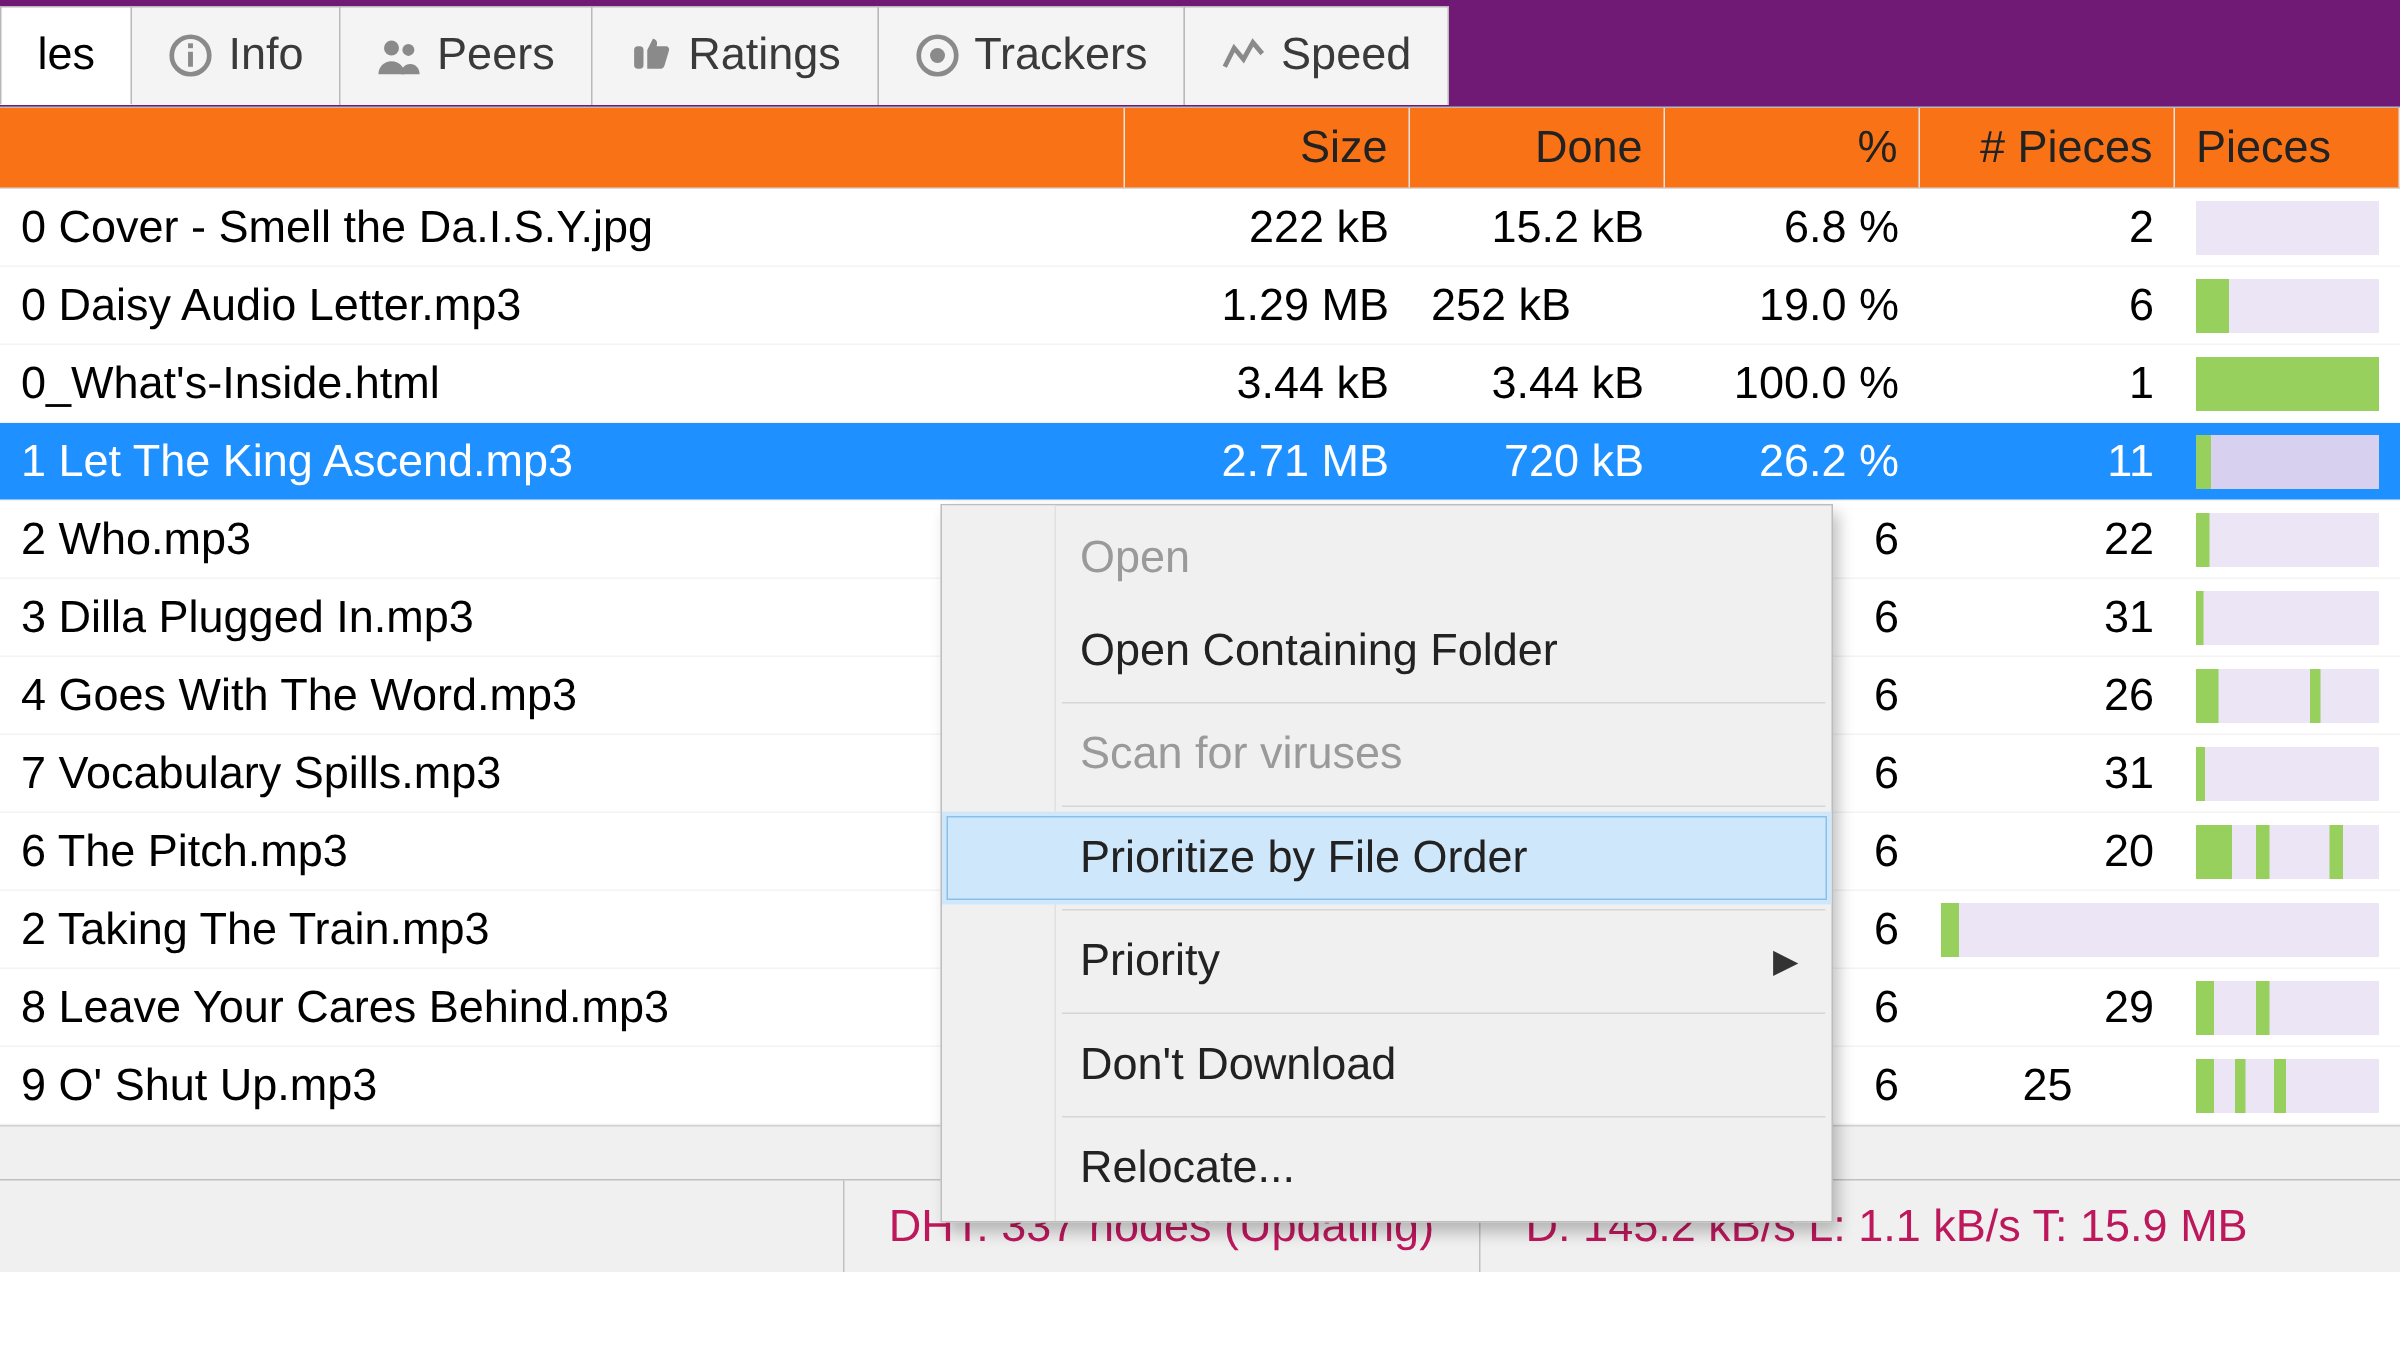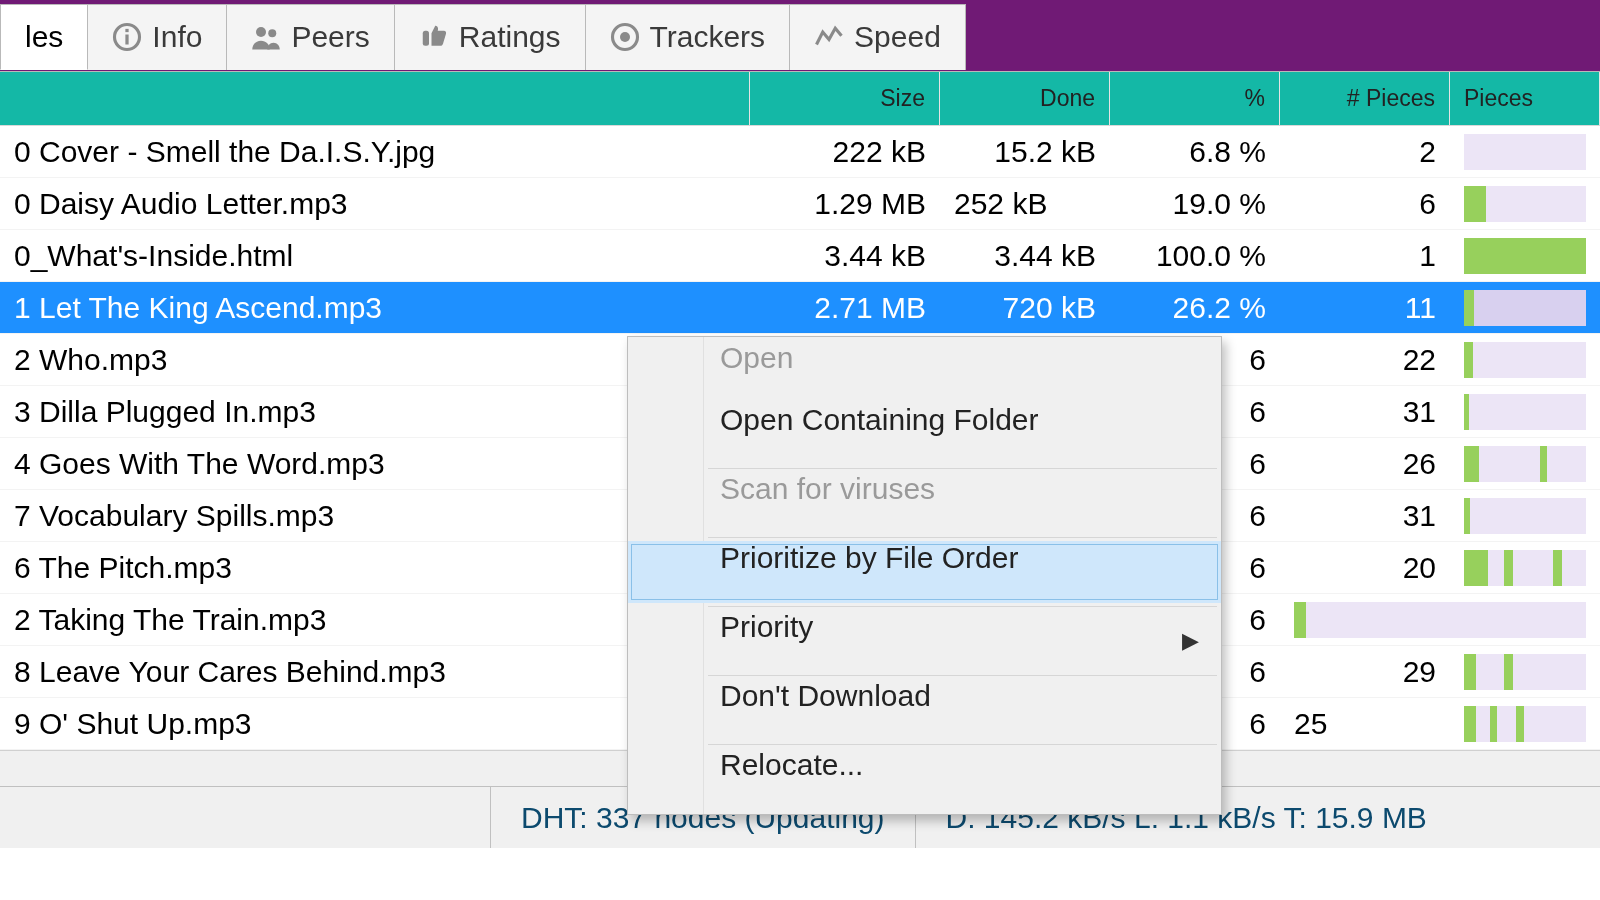--- a/index.html
+++ b/index.html
@@ -6,21 +6,21 @@
   html, body { width: 1600px; height: 900px; overflow: hidden; font-family: "Segoe UI", Tahoma, sans-serif; background: #ffffff; color: #000; font-size: 30px; }
   
   
   .tabstrip { display: flex; align-items: center; height: 72px; background: #701a75; border-bottom: 1px solid #b9b9b9; }
   .tab { display: flex; align-items: center; gap: 10px; padding: 0 24px; height: 66px; background: #f4f4f4; border: 1px solid #b9b9b9; border-bottom: none; margin-right: -1px; color: #3a3a3a; font-size: 30px; position: relative; top:1px;}
   .tab.active { background: #ffffff; color: #000; z-index:2; border-bottom:1px solid #fff;}
   .tab .ticon { width: 30px; height: 30px; display: inline-flex; align-items:center; justify-content:center;}
   .tab .ticon svg { width:30px; height:30px; }
   
   
-  .headerrow { display:flex; height:54px; border-bottom:1px solid #d9d9d9; align-items:flex-start; font-size:23px; color:#222; background:#14b8a6;}
+  .headerrow { display:flex; height:54px; border-bottom:1px solid #d9d9d9; align-items:flex-start; font-size:30px; color:#222; background:#f97316;}
   .headerrow .hcell { border-right:1px solid #e4e4e4; height:100%; display:flex; align-items:center; padding:0 14px;}
   .c-name   { width: 750px; justify-content:flex-start; border-left:none;}
   .c-size   { width: 190px; justify-content:flex-end;}
   .c-done   { width: 170px; justify-content:flex-end;}
   .c-pct    { width: 170px; justify-content:flex-end;}
   .c-npiece { width: 170px; justify-content:flex-end;}
   .c-pieces { flex:1; justify-content:flex-start;}
   
   
   .rows { }
@@ -29,28 +29,28 @@
   .row.selected { background:#1e90ff; color:#ffffff; }
   .row.selected .pbar { background:#d8d0ef; }
   .row.selected .pbar .seg { background:#97d05c; }
   .pbar { position:relative; height:36px; background:#ece5f6; width:100%; border-radius:0;}
   .pbar .seg { position:absolute; top:0; bottom:0; background:#97d05c; }
   
   
   .spacer { height:36px; background:#f0f0f0; border-top:1px solid #d0d0d0;}
   
   
-  .statusbar { display:flex; align-items:center; height:62px; background:#f0f0f0; border-top:1px solid #c0c0c0; font-size:30px; color:#0c4a6e;}
+  .statusbar { display:flex; align-items:center; height:62px; background:#f0f0f0; border-top:1px solid #c0c0c0; font-size:30px; color:#be185d;justify-content:center;}
   .statusbar .sb-cell { padding:0 30px; border-left:1px solid #c0c0c0; height:100%; display:flex; align-items:center;}
   .statusbar .sb-cell:first-child{border-left:none; width:490px;}
   
   
   .ctxmenu { position:absolute; left:627px; top:336px; width:595px; background:#f0f0f0; border:1px solid #bdbdbd; box-shadow: 4px 6px 10px rgba(0,0,0,0.25); padding:4px 0;}
   .ctxmenu .gutter { position:absolute; left:0; top:0; bottom:0; width:76px; background:#f0f0f0; border-right:1px solid #e0e0e0;}
-  .mitem { position:relative; height:62px; display:flex; align-items:flex-start; padding-left:92px; padding-right:30px; font-size:30px; color:#222;}
+  .mitem { position:relative; height:62px; display:flex; align-items:center; padding-left:92px; padding-right:30px; font-size:30px; color:#222;}
   .mitem.disabled { color:#9a9a9a; }
   .mitem.hovered { background:#cfe7fb; outline:1px solid #8ac0e8; outline-offset:-4px;}
   .msep { height:1px; background:#d6d6d6; margin:3px 4px 3px 80px;}
   .subarrow { position:absolute; right:22px; top:50%; transform:translateY(-50%); font-size:22px; color:#333;}
 </style>
 </head>
 <body>
 
 <div class="tabstrip" id="tabstrip">
     <div class="tab active">
@@ -374,21 +374,21 @@
       </div>
       <div class="cell c-size" style="justify-content:flex-end">
         <span></span>
       </div>
       <div class="cell c-done" style="justify-content:flex-end">
         <span></span>
       </div>
       <div class="cell c-pct" style="justify-content:flex-end">
         <span>6</span>
       </div>
-      <div class="cell c-npiece" style="justify-content:flex-start">
+      <div class="cell c-npiece" style="justify-content:center">
         <span>25</span>
       </div>
       <div class="cell c-pieces">
         <div class="pbar">
           <div class="seg" style="left:0%;width:10%"></div>
           <div class="seg" style="left:21%;width:6.000000000000003%"></div>
           <div class="seg" style="left:43%;width:6%"></div>
         </div>
       </div>
     </div>

